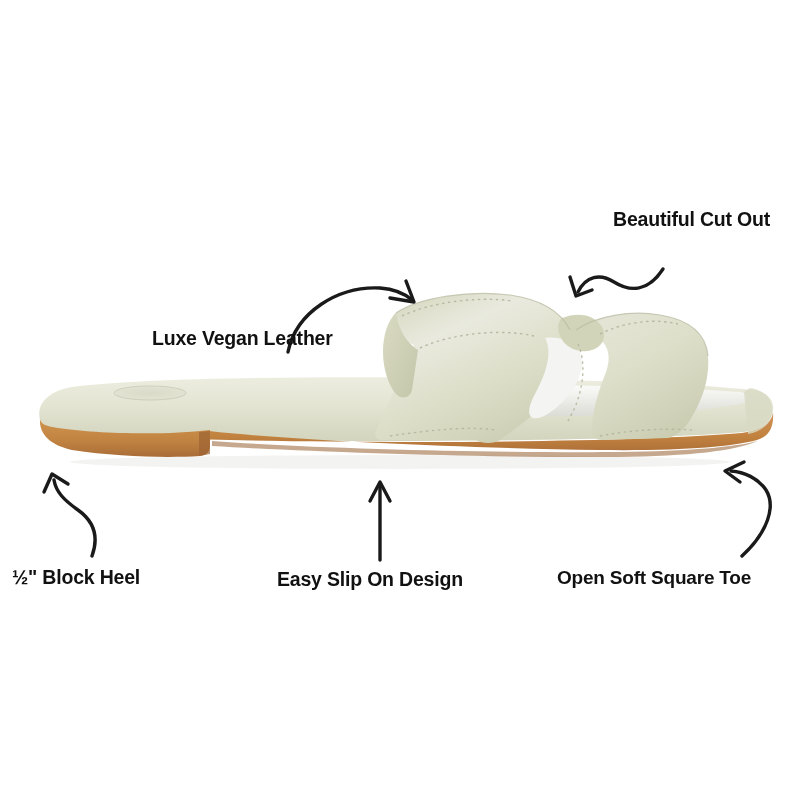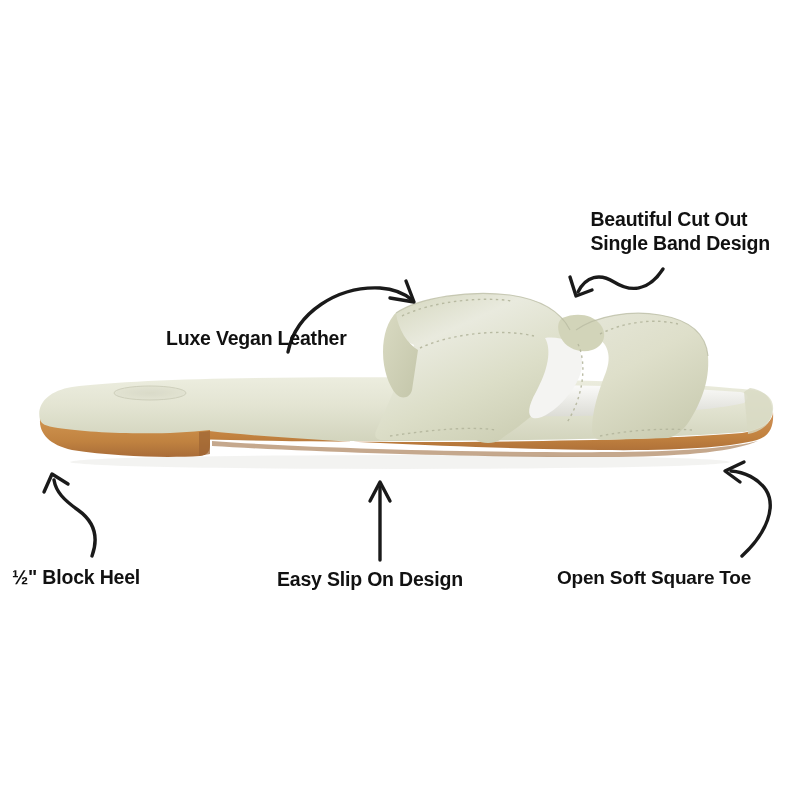--- a/index.html
+++ b/index.html
@@ -31,21 +31,20 @@
   #label-cutout {
     right: 30px;
     top: 208px;
     font-size: 19.5px;
     text-align: left;
   }
   #label-leather {
     left: 152px;
     top: 327px;
     font-size: 19.5px;
-    margin-left: 14px;
   }
   #label-heel {
     left: 12px;
     top: 566px;
     font-size: 19.5px;
   }
   #label-slipon {
     left: 277px;
     top: 568px;
     font-size: 19.5px;
@@ -241,21 +240,20 @@
       <path d="M 370 501 L 380 482 L 390 501"></path>
 
       <path d="M 742 556 C 768 532, 776 506, 766 490
                C 758 478, 744 472, 731 471"></path>
       <path d="M 744 462 L 725 471 L 740 482"></path>
     </g>
   </svg>
 
   <div class="label" id="label-cutout">
     <span class="ln">Beautiful Cut Out</span>
-    <span class="ln">Single Band Design</span>
   </div>
 
   <div class="label" id="label-leather">
     <span class="ln">Luxe Vegan Leather</span>
   </div>
 
   <div class="label" id="label-heel">
     <span class="ln">½" Block Heel</span>
   </div>
 

